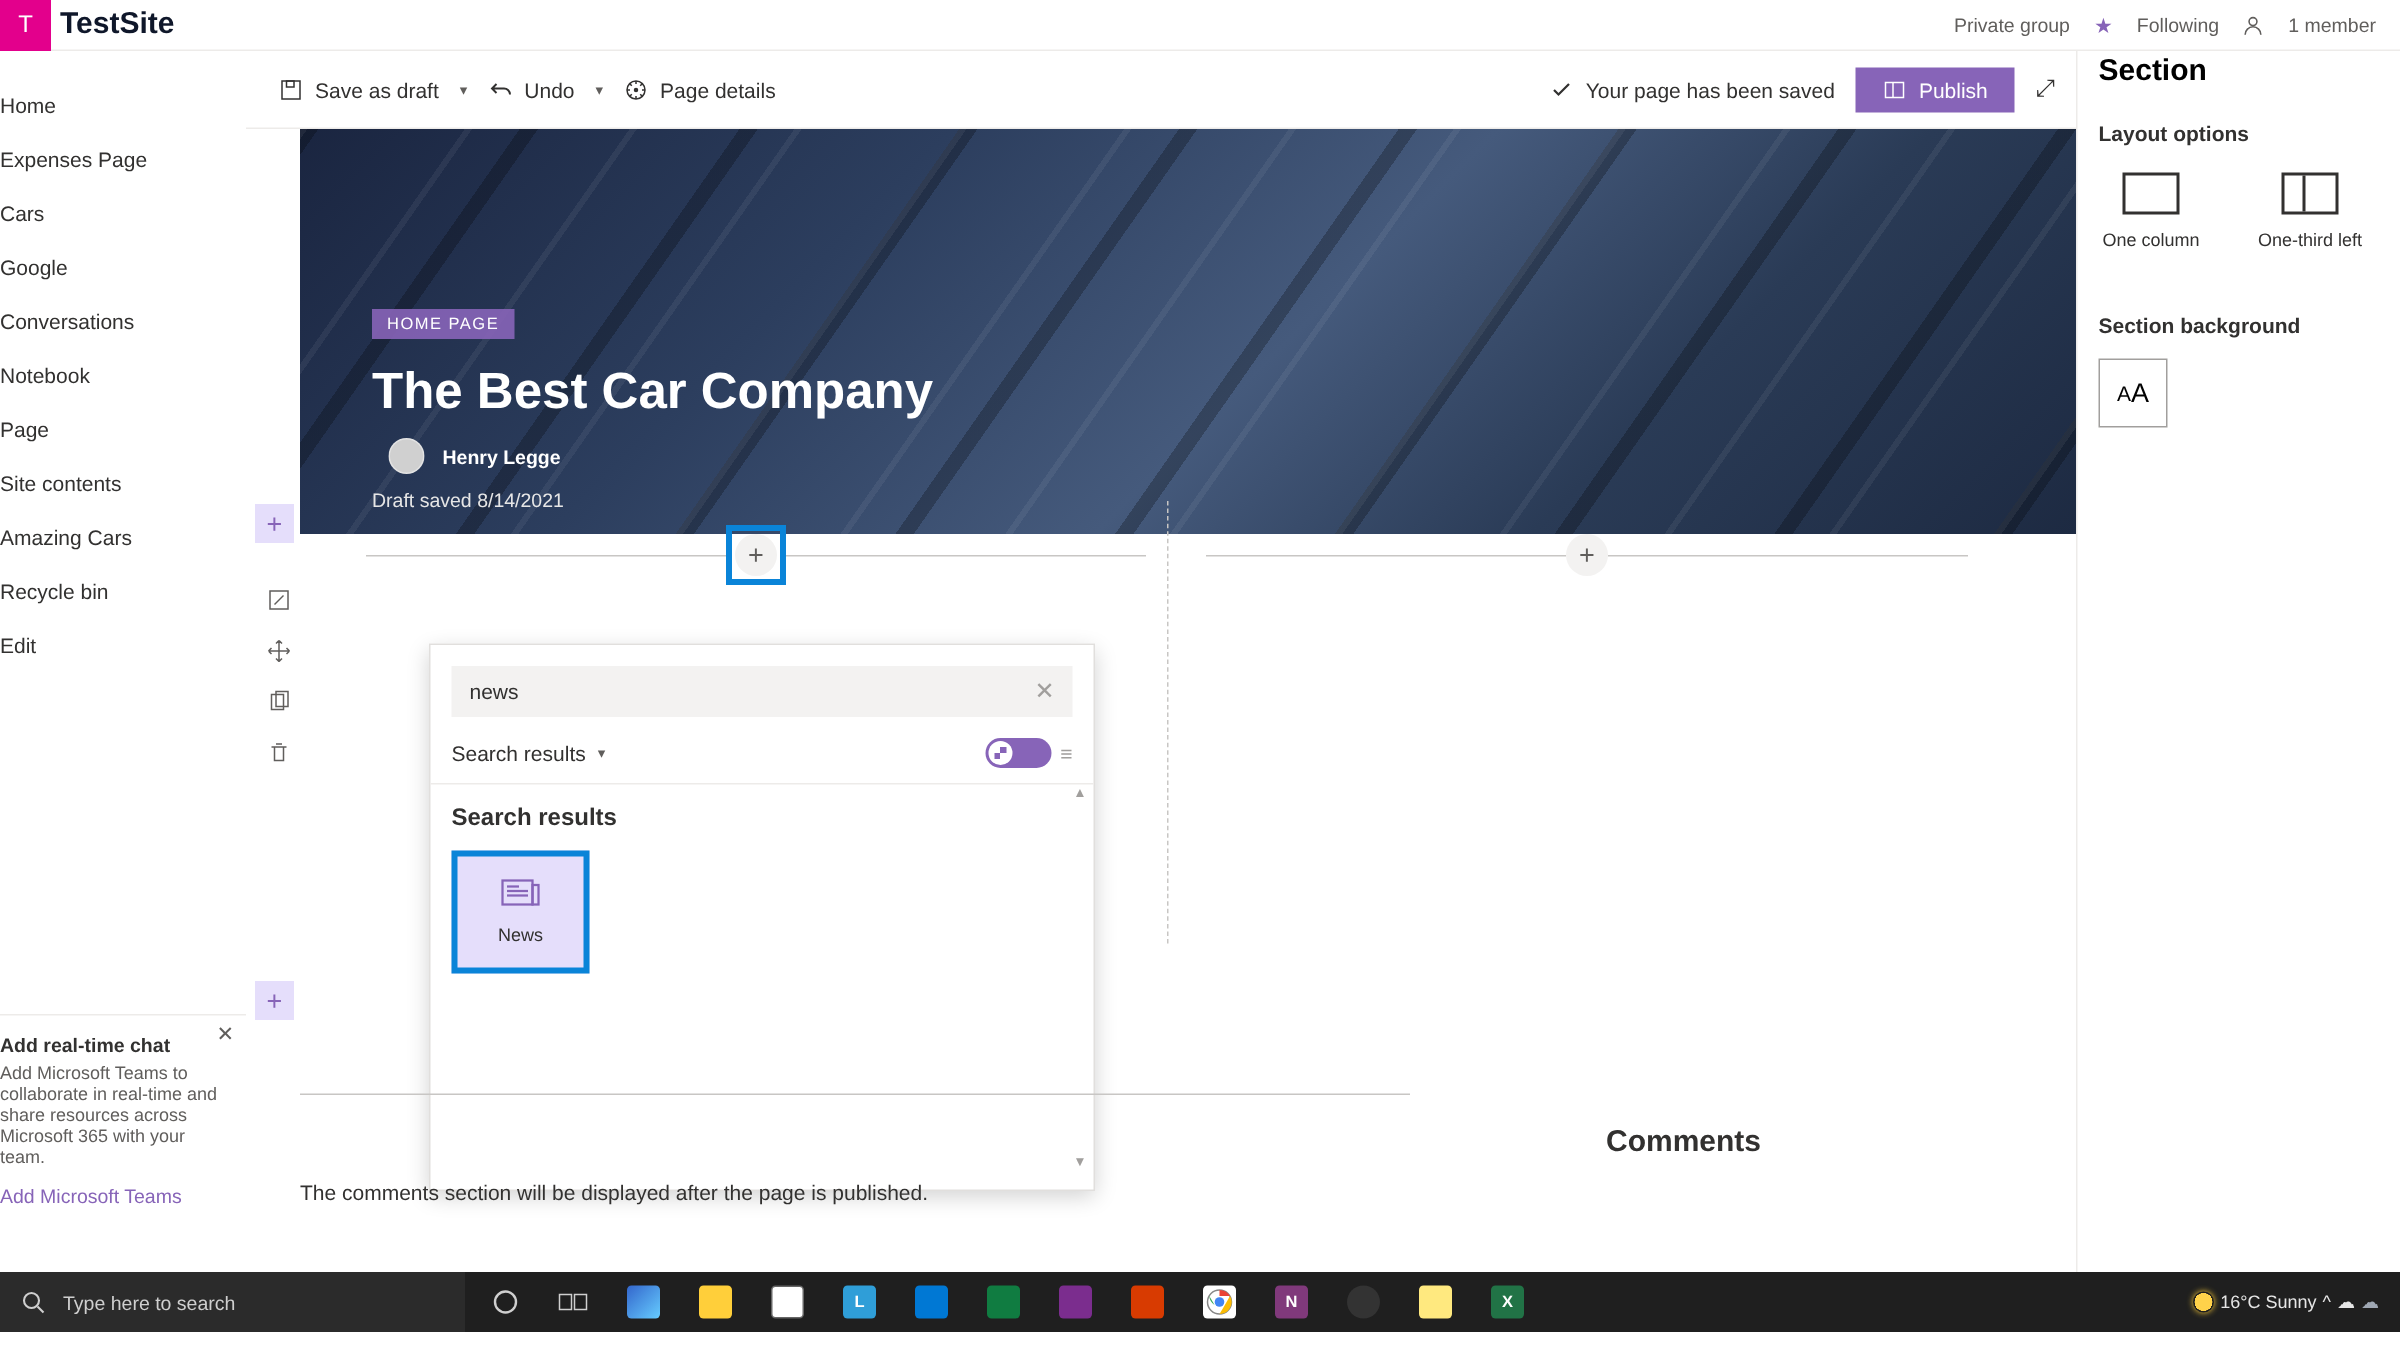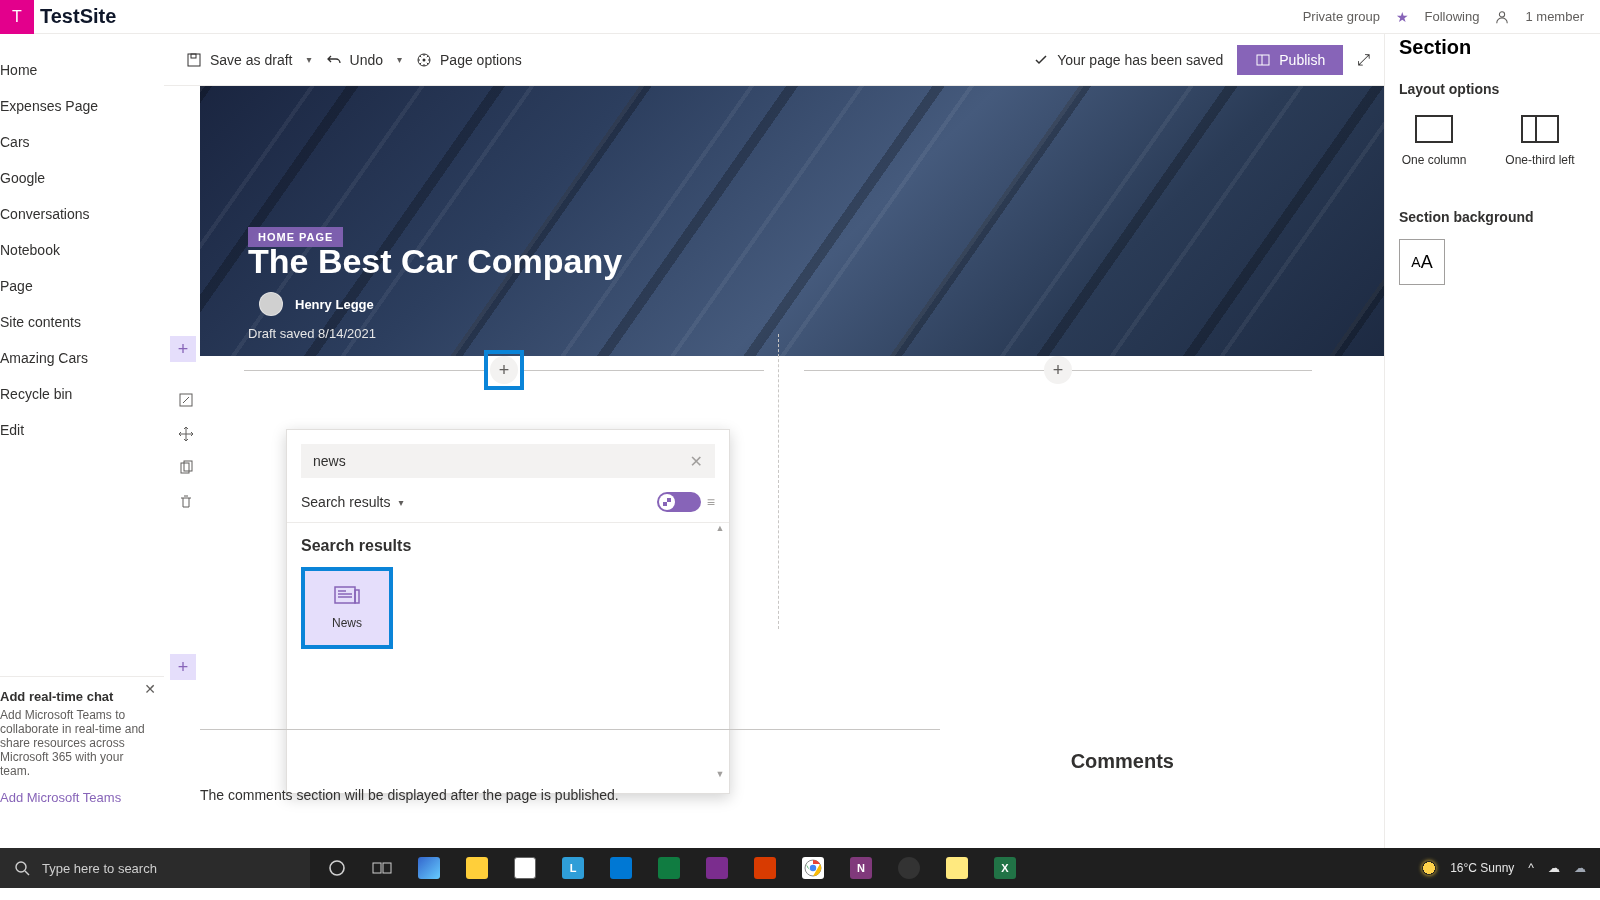--- a/index.html
+++ b/index.html
@@ -38,21 +38,21 @@
 .canvas-wrap { flex: 1; position: relative; }
 .canvas-tools { position:absolute; left:8px; top:354px; width:28px; display:flex; flex-direction:column; gap:10px; align-items:center; color:#605e5c; }
 .canvas-tools .tool { width:24px; height:24px; display:flex; align-items:center; justify-content:center; cursor:pointer; }
 .add-sec { position:absolute; left:6px; width:26px; height:26px; background:#e5defb; color:#8764b8; display:flex; align-items:center; justify-content:center; font-size:18px; cursor:pointer; }
 
 .hero { position:relative; margin-left:36px; margin-right:0; height:270px; background:linear-gradient(135deg,#1a2540 0%,#2c3e5e 30%,#455a7c 55%,#2a3b56 75%,#1d2a42 100%); overflow:hidden; }
 .hero::before { content:""; position:absolute; inset:0; background:
   repeating-linear-gradient(125deg, rgba(255,255,255,0.06) 0 4px, transparent 4px 90px),
   repeating-linear-gradient(125deg, rgba(0,0,0,0.25) 0 10px, transparent 10px 120px);
 }
-.hero .badge { position:absolute; left:48px; top:141px; background:rgba(135,100,184,0.9); color:#fff; font-size:11px; letter-spacing:1px; padding:4px 10px; font-weight:700; }
+.hero .badge { position:absolute; left:48px; top:120px; background:rgba(135,100,184,0.9); color:#fff; font-size:11px; letter-spacing:1px; padding:4px 10px; font-weight:400; }
 .hero h1 { position:absolute; left:48px; top:156px; color:#fff; font-size:34px; font-weight:600; }
 .hero .author { position:absolute; left:59px; top:206px; display:flex; align-items:center; gap:12px; color:#fff; font-size:13px; font-weight:600; }
 .avatar { width:24px; height:24px; border-radius:50%; background:#d0d0d0; border:1px solid rgba(255,255,255,0.4); }
 .hero .draft { position:absolute; left:48px; top:240px; color:#e6e6e6; font-size:13px; }
 
 .section-row { position:relative; margin-left:36px; height:28px; display:flex; align-items:center; }
 .section-row .line { flex:1; height:1px; background:#c8c6c4; }
 .plus-circle { width:28px; height:28px; border-radius:50%; background:#f3f2f1; color:#605e5c; display:flex; align-items:center; justify-content:center; font-size:18px; cursor:pointer; }
 .plus-hl { border:4px solid #0a84d8; padding:2px; }
 
@@ -93,21 +93,21 @@
 .layout-opt.two .box::before { content:""; width:12px; border-right:2px solid #323130; }
 .rpanel .sb { margin-top:42px; }
 .aabox { width:46px; height:46px; border:1px solid #a19f9d; display:flex; align-items:center; justify-content:center; margin-top:14px; font-size:14px; cursor:pointer; }
 .aabox .big { font-size:18px; }
 
 
 .taskbar { position:absolute; left:0; right:0; bottom:12px; height:40px; background:#1f1f1f; display:flex; align-items:center; color:#fff; font-size:13px; }
 .taskbar .searchbox { display:flex; align-items:center; gap:12px; padding:0 14px; width:310px; height:100%; background:#2b2b2b; color:#cfcfcf; }
 .taskbar .ticons { display:flex; align-items:center; gap:26px; margin-left:18px; }
 .ticon { width:22px; height:22px; border-radius:3px; display:flex; align-items:center; justify-content:center; font-size:11px; font-weight:700; }
-.taskbar .tray { margin-left:auto; display:flex; align-items:center; gap:14px; padding-right:14px; color:#e6e6e6; font-size:12px; }
+.taskbar .tray { margin-left:auto; display:flex; align-items:center; gap:4px; padding-right:14px; color:#e6e6e6; font-size:12px; }
 .sun { width:14px; height:14px; border-radius:50%; background:radial-gradient(circle,#ffd24a 0 60%,transparent 61%); box-shadow:0 0 4px #ffcf3a; }
 
 svg { display:block; }
 </style>
 </head>
 <body>
 
 <div class="site-header">
   <div class="site-logo">T</div>
   <div class="site-name">TestSite</div>
@@ -158,21 +158,21 @@
           </svg>
         <span>Undo</span>
       </div>
       <span class="chev">▾</span>
       <div class="btn">
         <svg width="16" height="16" viewBox="0 0 16 16">
             <circle cx="8" cy="8" r="6" fill="none" stroke="#323130"></circle>
             <circle cx="8" cy="8" r="1.5" fill="#323130"></circle>
             <path d="M8 2v2M8 12v2M2 8h2M12 8h2M3.8 3.8l1.4 1.4M10.8 10.8l1.4 1.4M3.8 12.2l1.4-1.4M10.8 5.2l1.4-1.4" stroke="#323130"></path>
           </svg>
-        <span>Page options</span>
+        <span>Page details</span>
       </div>
       <div class="spacer"></div>
       <div class="saved-msg">
         <svg width="16" height="16" viewBox="0 0 16 16">
             <path d="M3 8l3 3 7-7" fill="none" stroke="#323130" stroke-width="1.5"></path>
           </svg>
         <span>Your page has been saved</span>
       </div>
       <div class="publish-btn">
         <svg width="16" height="16" viewBox="0 0 16 16">

